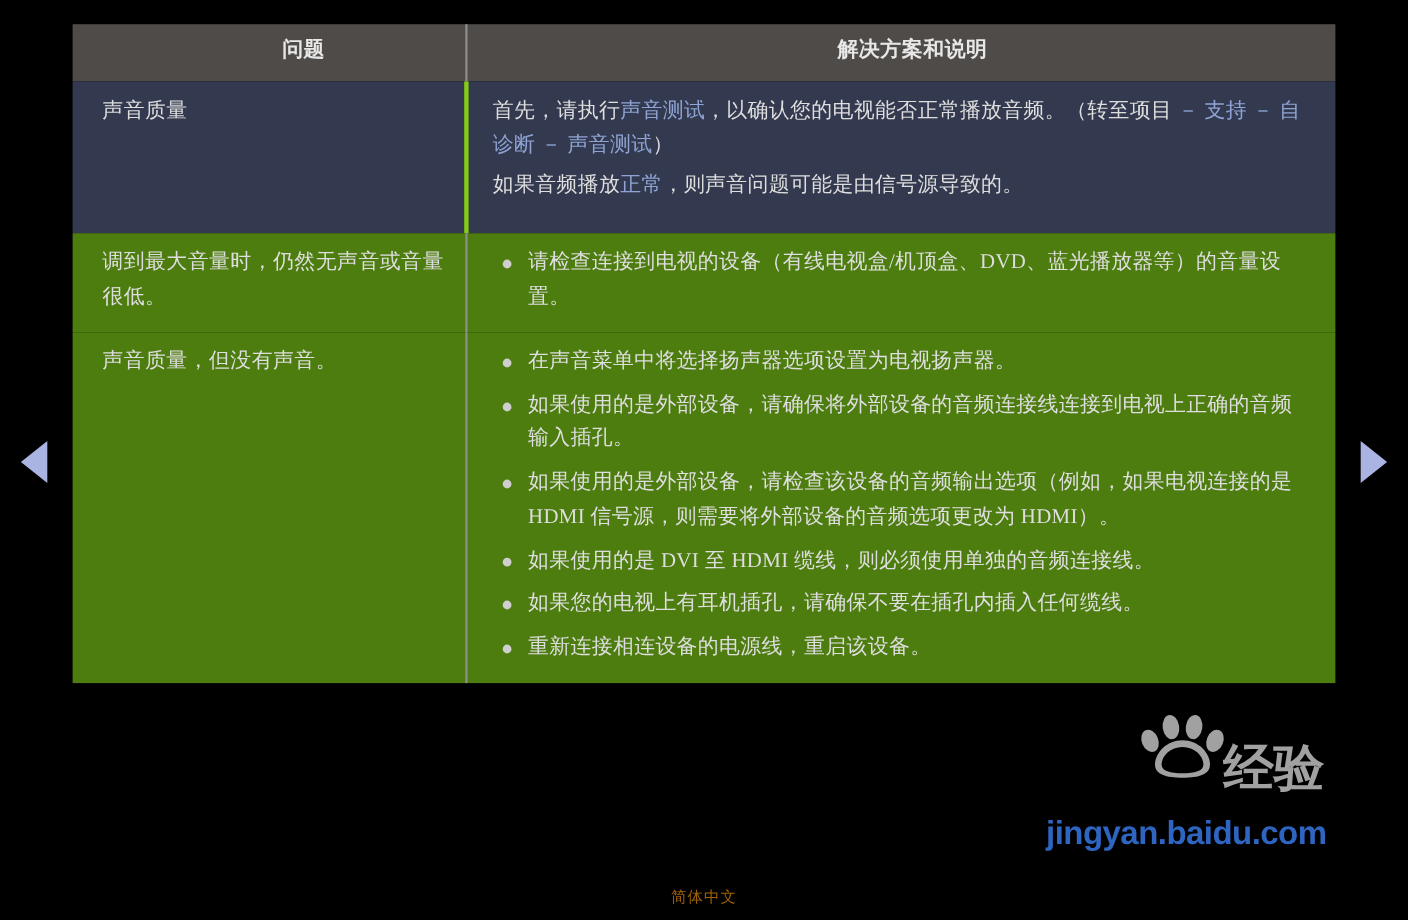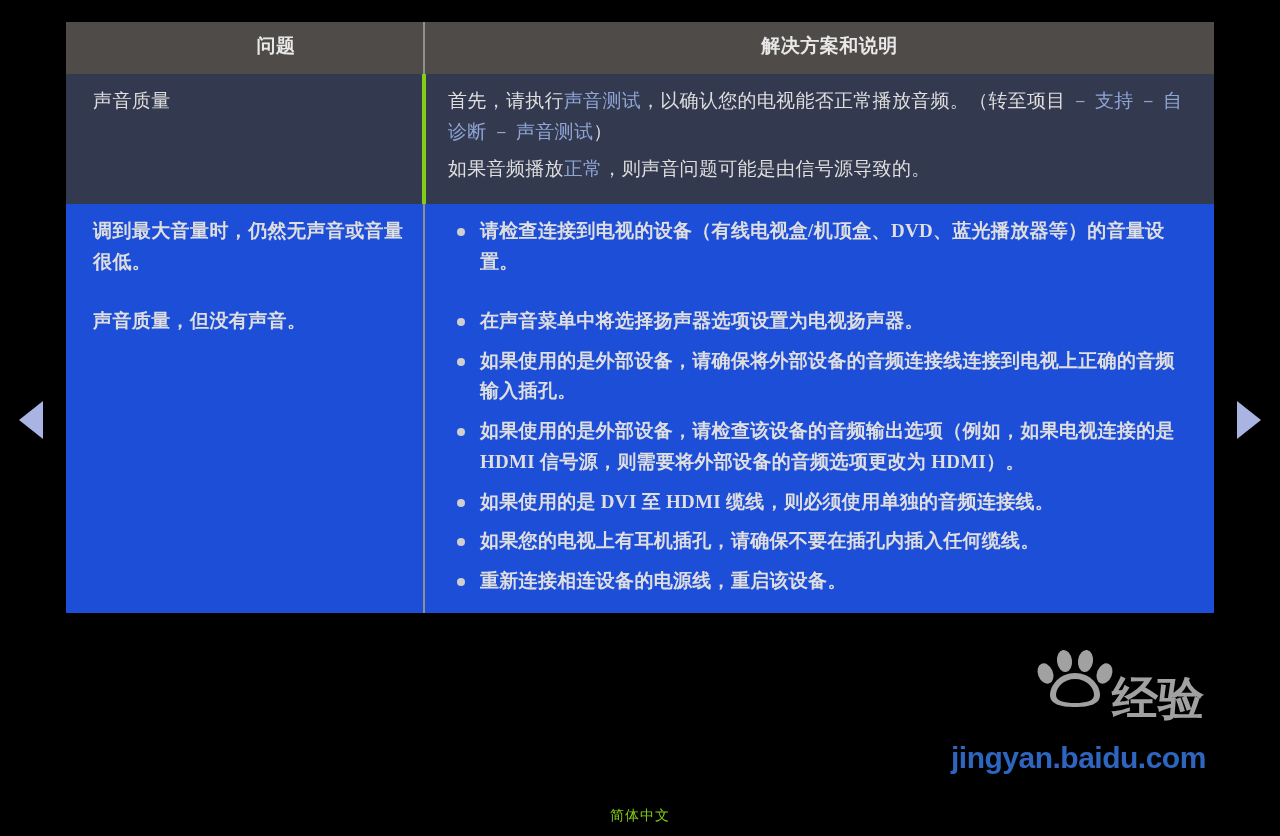--- a/index.html
+++ b/index.html
@@ -81,23 +81,22 @@
   .hdr-row th.col-b .hdr-cell-inner { padding-left: 20px; }
 
   
   .row-hl td {
     background: #333a4f;
     border-bottom: 2px solid #8f8f8f;
   }
   .row-hl td.col-a { border-right: 4px solid #84cc16; }
 
   .row-n td {
-    background: #1d4ed8;
+    background: #4d7c0f;
     border-bottom: 2px solid #8f8f8f;
-    font-weight: bold;
   }
   .row-n td.col-a { border-right: 2px solid #8f8f8f; }
 
   .cell-a {
     padding: 12px 18px 16px 27px;
     font-size: 19px;
     color: #dedede;
     line-height: 1.62;
     letter-spacing: 0.4px;
   }
@@ -105,21 +104,21 @@
     padding: 12px 20px 16px 22px;
     font-size: 19px;
     color: #dedede;
     line-height: 1.62;
     letter-spacing: 0.3px;
   }
 
   .para {
     margin: 0 0 6px 0;
   }
-  .para:last-child { margin-bottom: 4px; }
+  .para:last-child { margin-bottom: 12px; }
 
   .lnk { color: #8fa4d4; text-align: center; }
 
   
   ul.blist {
     list-style: none;
     margin: 0;
     padding: 0;
   }
   ul.blist li {
@@ -196,21 +195,21 @@
   .paw i.t4 { left: 63px; top: 14px; width: 15px; height: 21px; transform: rotate(22deg); }
 
   
   .footer {
     position: absolute;
     left: 0;
     right: 0;
     top: 807px;
     text-align: center;
     font-size: 14px;
-    color: #84cc16;
+    color: #a16207;
     letter-spacing: 1px;
     font-family: "Liberation Sans", sans-serif;
   }
 </style>
 </head>
 <body>
 
 <div class="screen">
 
   <div class="nav-arrow left"></div>

